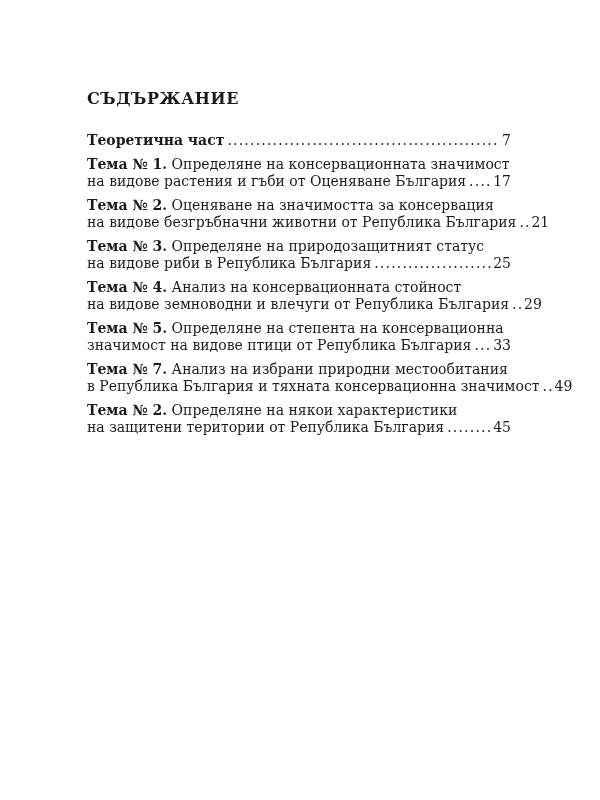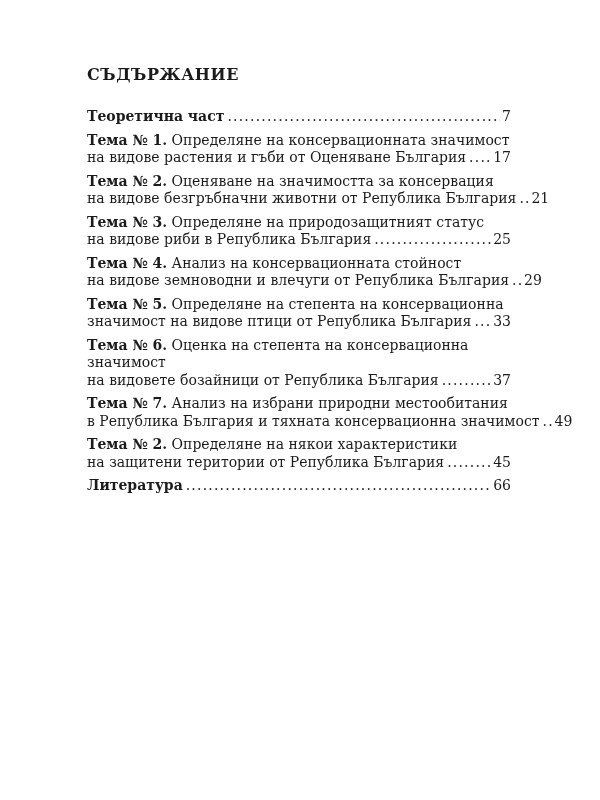--- a/index.html
+++ b/index.html
@@ -12,21 +12,21 @@
     height: 800px;
     font-family: "DejaVu Serif", "Liberation Serif", serif;
     color: #1b1b1b;
     overflow: hidden;
     position: relative;
   }
   .page {
     box-sizing: border-box;
     width: 600px;
     height: 800px;
-    padding: 66px 89px 0 87px;
+    padding: 90px 89px 0 87px;
     background: #ffffff;
   }
   .title {
     font-size: 16px;
     font-weight: bold;
     letter-spacing: 0.6px;
     margin: 0 0 24px 0;
     line-height: 18px;
   }
   .entry {
@@ -116,48 +116,33 @@
 
   <div class="entry">
     <div><span class="b">Тема № 5.</span> <span>Определяне на степента на консервационна</span></div>
     <div class="line">
       <span class="t">значимост на видове птици от Република България</span>
       <span class="dots"></span>
       <span class="pg">33</span>
     </div>
   </div>
 
-  <div class="entry">
-    <div><span class="b">Тема № 6.</span> <span>Оценка на степента на консервационна значимост</span></div>
-    <div class="line">
-      <span class="t">на видовете бозайници от Република България</span>
-      <span class="dots"></span>
-      <span class="pg">37</span>
-    </div>
-  </div>
 
   <div class="entry">
     <div><span class="b">Тема № 7.</span> <span>Анализ на избрани природни местообитания</span></div>
     <div class="line">
       <span class="t">в Република България и тяхната консервационна значимост</span>
       <span class="dots"></span>
       <span class="pg">49</span>
     </div>
   </div>
 
   <div class="entry">
     <div><span class="b">Тема № 2.</span> <span>Определяне на някои характеристики</span></div>
     <div class="line">
       <span class="t">на защитени територии от Република България</span>
       <span class="dots"></span>
       <span class="pg">45</span>
     </div>
   </div>
 
-  <div class="entry">
-    <div class="line">
-      <span class="t b">Литература</span>
-      <span class="dots"></span>
-      <span class="pg">66</span>
-    </div>
-  </div>
 
 </div>
 
 </body></html>

